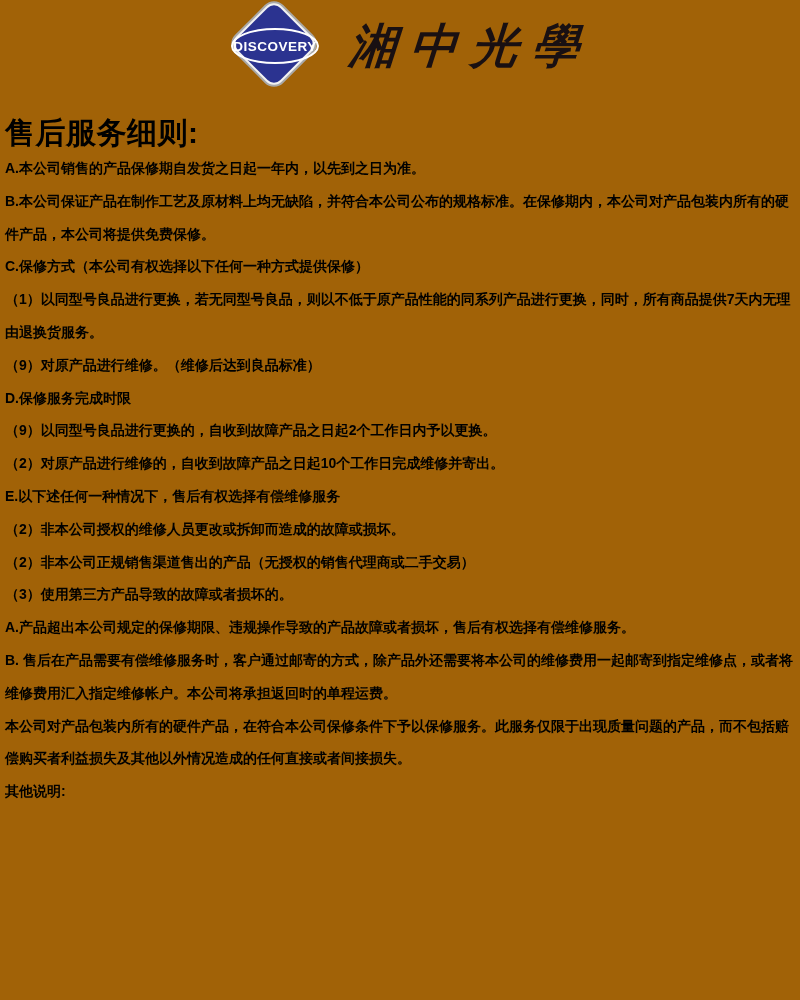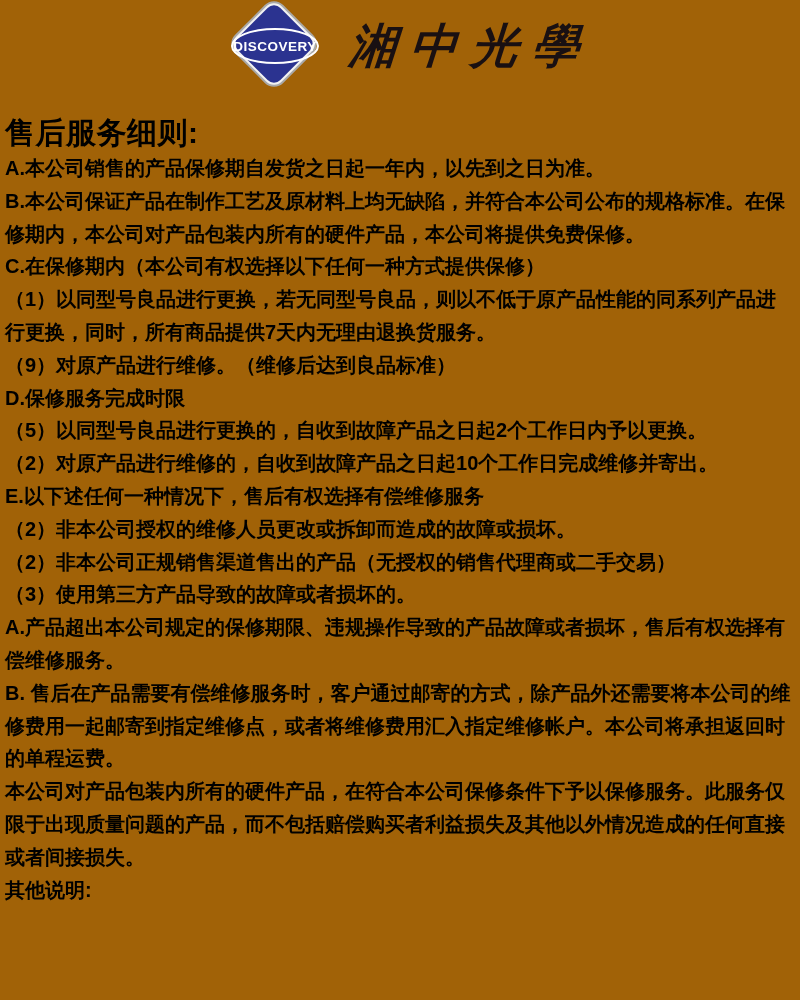--- a/index.html
+++ b/index.html
@@ -79,21 +79,21 @@
     padding: 22px 5px 0 5px;
     color: #000000;
   }
   .doc-title {
     font-size: 30px;
     font-weight: 900;
     line-height: 38px;
     letter-spacing: 0.5px;
   }
   .para {
-    font-size: 20px;
+    font-size: 14px;
     font-weight: 700;
     line-height: 32.8px;
     letter-spacing: 0px;
     text-align: left;
     word-break: break-all;
   }
 </style>
 </head>
 <body>
 
@@ -107,25 +107,25 @@
       </div>
     </div>
     <div class="company-name">湘中光學</div>
   </div>
 
   <div class="doc">
     <div class="doc-title">售后服务细则:</div>
     <div>
         <p class="para">A.本公司销售的产品保修期自发货之日起一年内，以先到之日为准。</p>
         <p class="para">B.本公司保证产品在制作工艺及原材料上均无缺陷，并符合本公司公布的规格标准。在保修期内，本公司对产品包装内所有的硬件产品，本公司将提供免费保修。</p>
-        <p class="para">C.在保修期内（本公司有权选择以下任何一种方式提供保修）</p>
+        <p class="para">C.保修方式（本公司有权选择以下任何一种方式提供保修）</p>
         <p class="para">（1）以同型号良品进行更换，若无同型号良品，则以不低于原产品性能的同系列产品进行更换，同时，所有商品提供7天内无理由退换货服务。</p>
         <p class="para">（9）对原产品进行维修。（维修后达到良品标准）</p>
         <p class="para">D.保修服务完成时限</p>
-        <p class="para">（5）以同型号良品进行更换的，自收到故障产品之日起2个工作日内予以更换。</p>
+        <p class="para">（9）以同型号良品进行更换的，自收到故障产品之日起2个工作日内予以更换。</p>
         <p class="para">（2）对原产品进行维修的，自收到故障产品之日起10个工作日完成维修并寄出。</p>
         <p class="para">E.以下述任何一种情况下，售后有权选择有偿维修服务</p>
         <p class="para">（2）非本公司授权的维修人员更改或拆卸而造成的故障或损坏。</p>
         <p class="para">（2）非本公司正规销售渠道售出的产品（无授权的销售代理商或二手交易）</p>
         <p class="para">（3）使用第三方产品导致的故障或者损坏的。</p>
         <p class="para">A.产品超出本公司规定的保修期限、违规操作导致的产品故障或者损坏，售后有权选择有偿维修服务。</p>
         <p class="para">B. 售后在产品需要有偿维修服务时，客户通过邮寄的方式，除产品外还需要将本公司的维修费用一起邮寄到指定维修点，或者将维修费用汇入指定维修帐户。本公司将承担返回时的单程运费。</p>
         <p class="para">本公司对产品包装内所有的硬件产品，在符合本公司保修条件下予以保修服务。此服务仅限于出现质量问题的产品，而不包括赔偿购买者利益损失及其他以外情况造成的任何直接或者间接损失。</p>
         <p class="para">其他说明:</p>
       </div>

